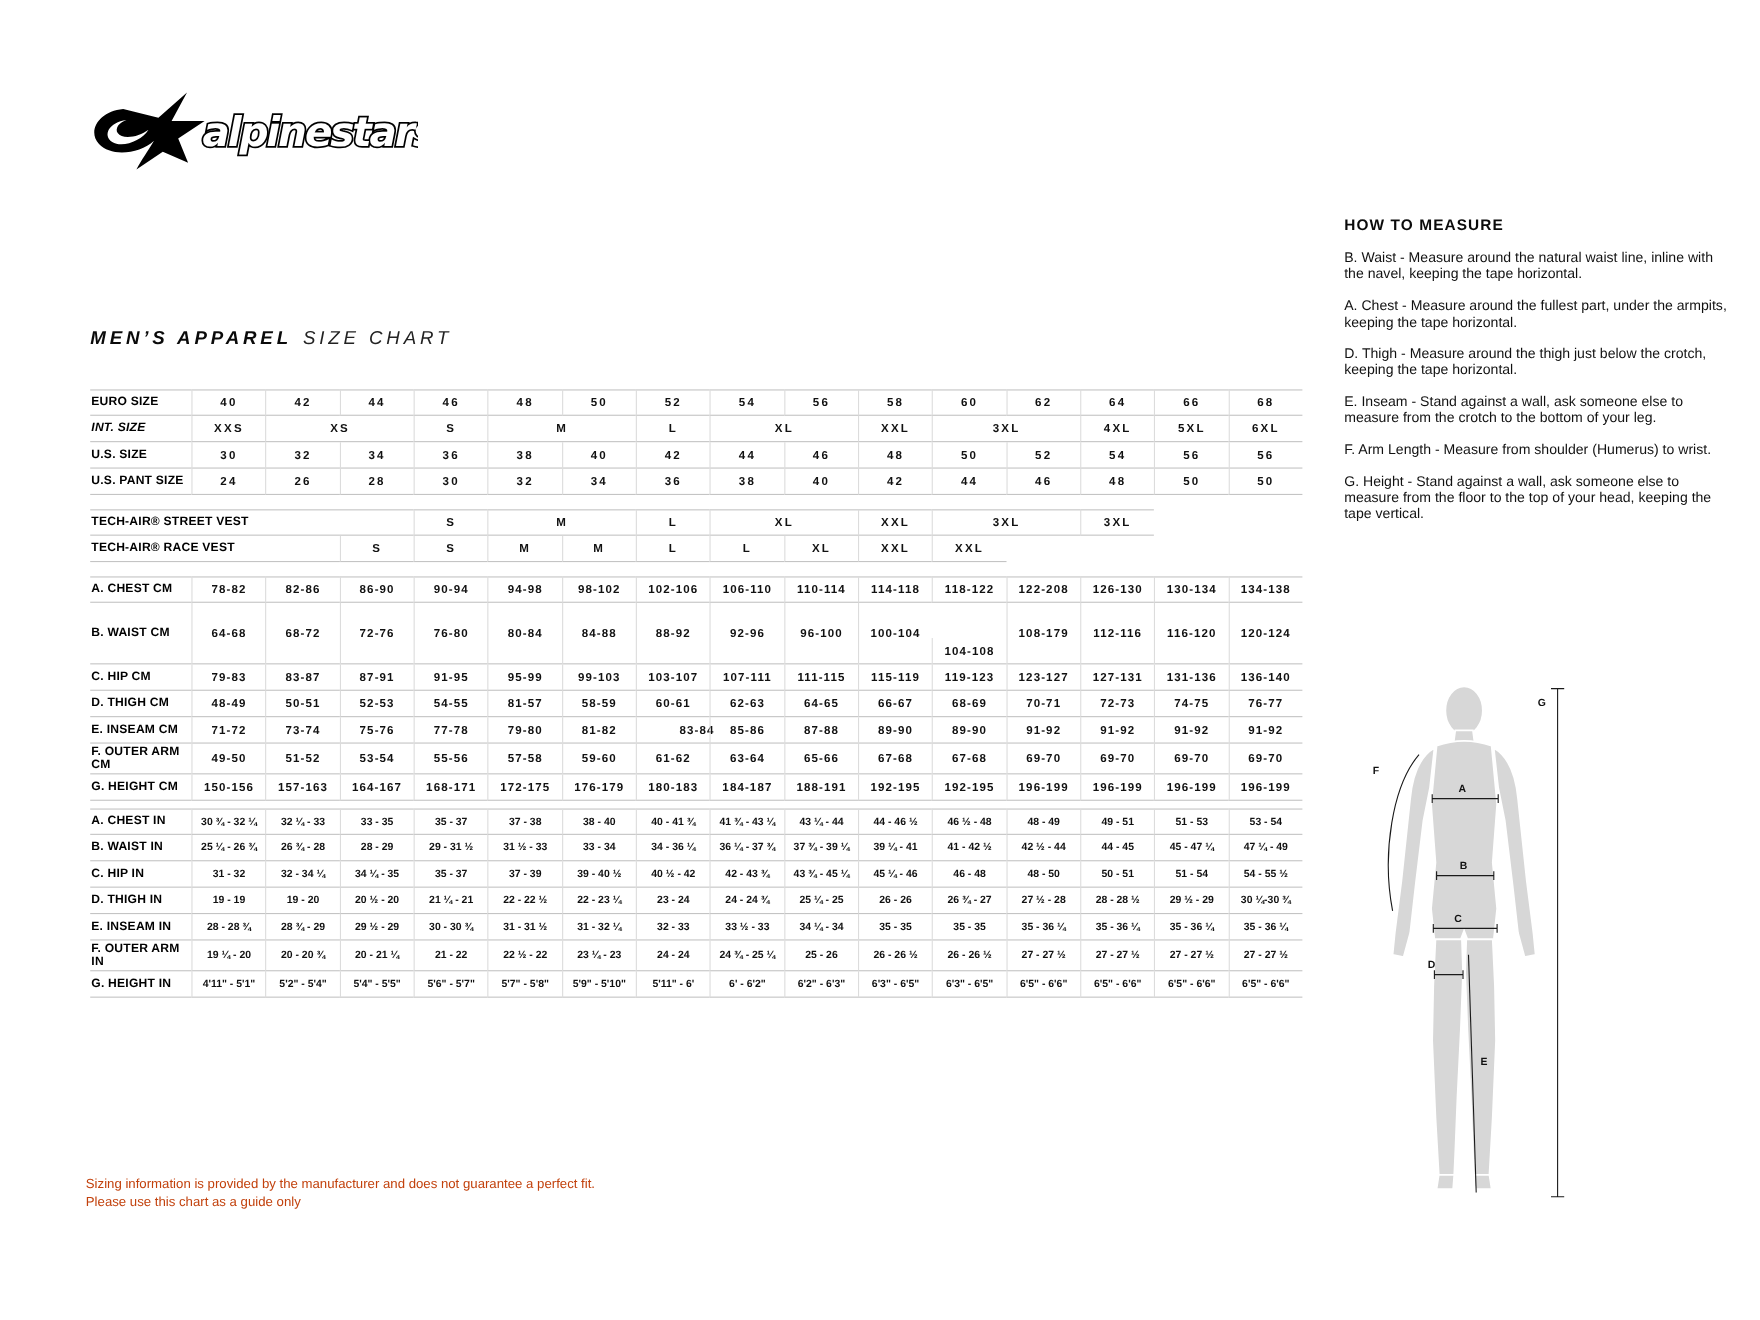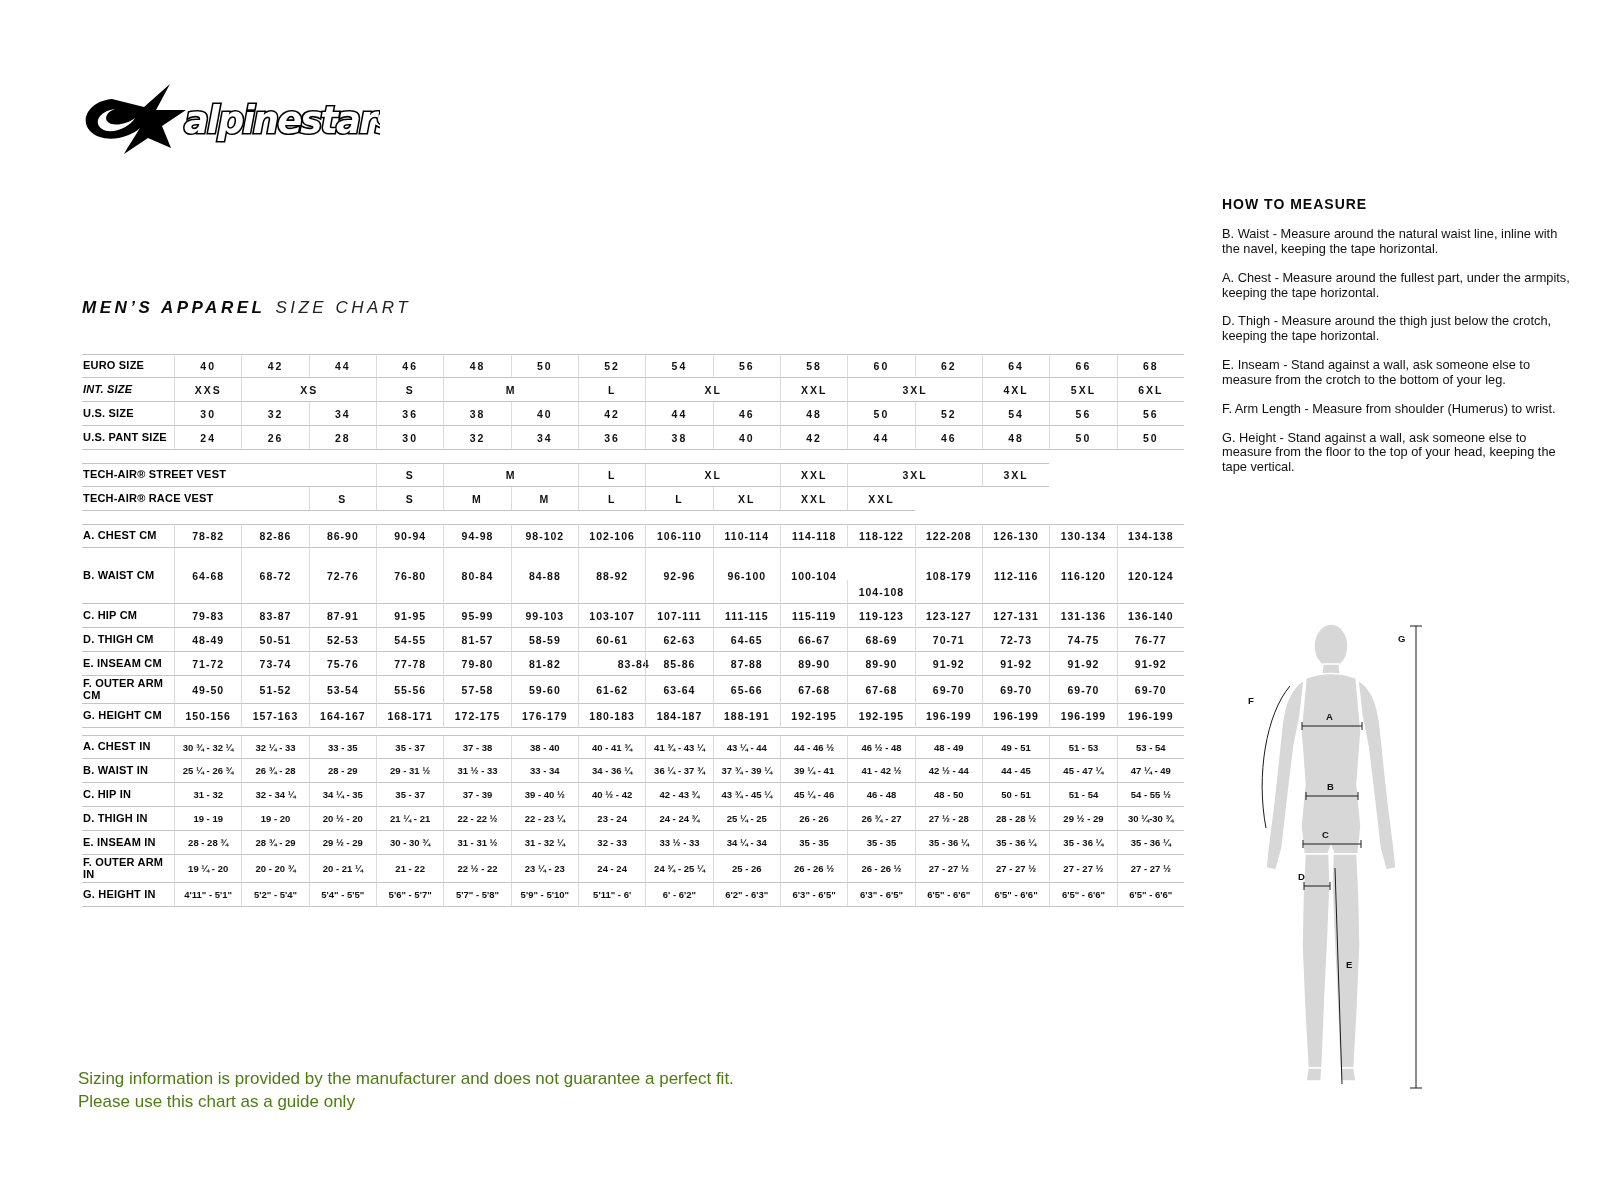--- a/index.html
+++ b/index.html
@@ -31,21 +31,21 @@
   .b-cm .cell{letter-spacing:1px;}
   .b-in .cell{font-size:9.5px;letter-spacing:0;}
   .cell.void{border:none;}
 
   
   .measure-col{position:absolute;left:1222px;top:196px;width:348px;}
   .measure-heading{font-size:14px;font-weight:700;letter-spacing:1px;margin:0 0 15px 0;color:#0a0a0a;}
   .measure-para{font-size:12.8px;line-height:1.16;color:#111;margin:0 0 14px 0;}
 
   
-  .footer{position:absolute;left:78px;top:1068px;font-size:17px;line-height:1.35;color:#4d7c0f;}
+  .footer{position:absolute;left:78px;top:1068px;font-size:12px;line-height:1.35;color:#c2410c;}
 
   .diagram{position:absolute;left:1228px;top:616px;}
 </style>
 </head>
 <body>
 
 <svg class="logo" width="300" height="80" viewBox="0 0 300 80">
   <g transform="translate(2,6)">
     <path d="M88 0 L62 23 L30 15 C8 17 -3 35 8 47 C19 59 45 56 58 44 C52 54 47 61 42 70 L66 54 L89 64 L80 42 L104 26 L74 26 Z" fill="#000"></path>
     <path d="M33 25 C17 27 11 39 20 45 C29 51 47 44 53 34 C44 41 29 43 25 37 C22 32 27 27 33 25 Z" fill="#fff"></path>

